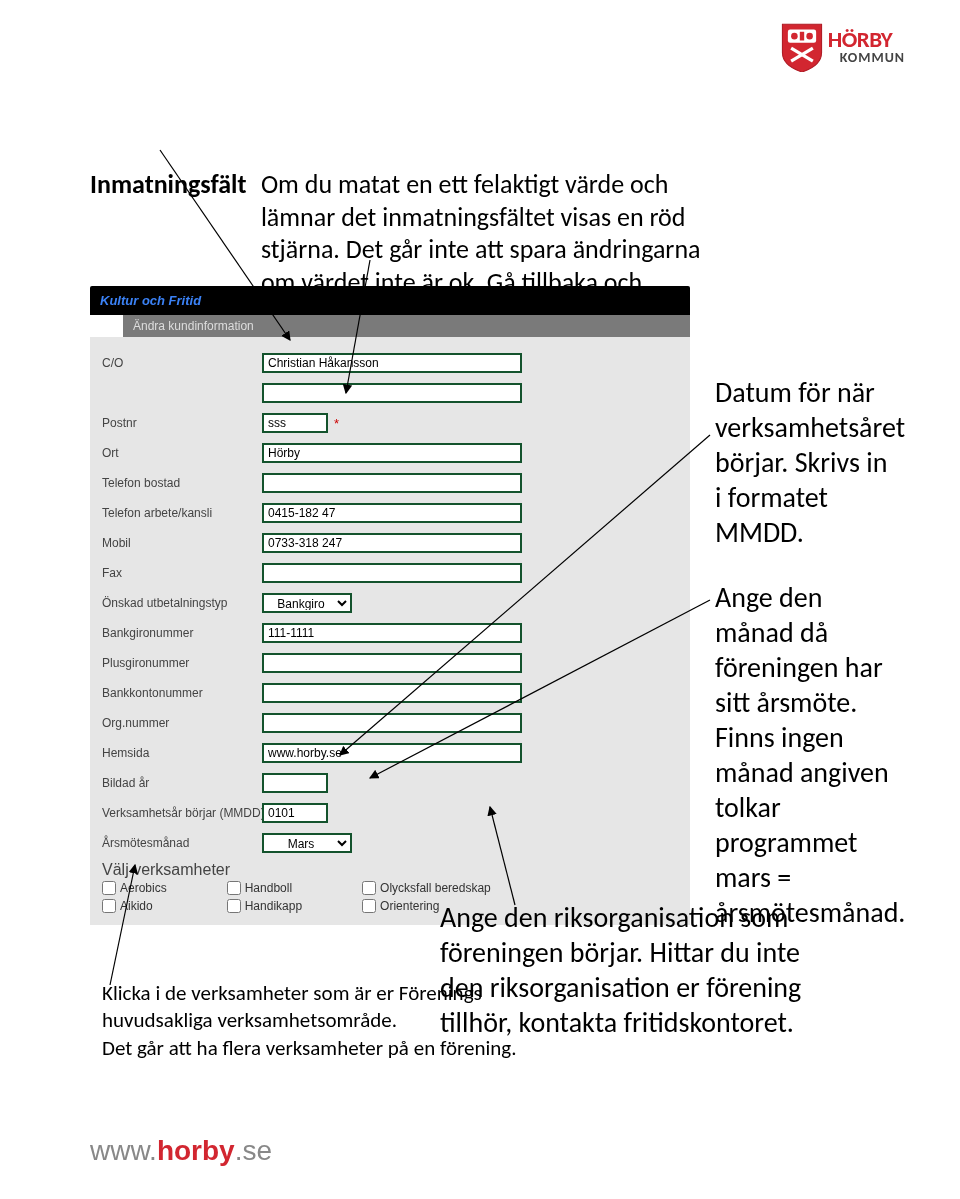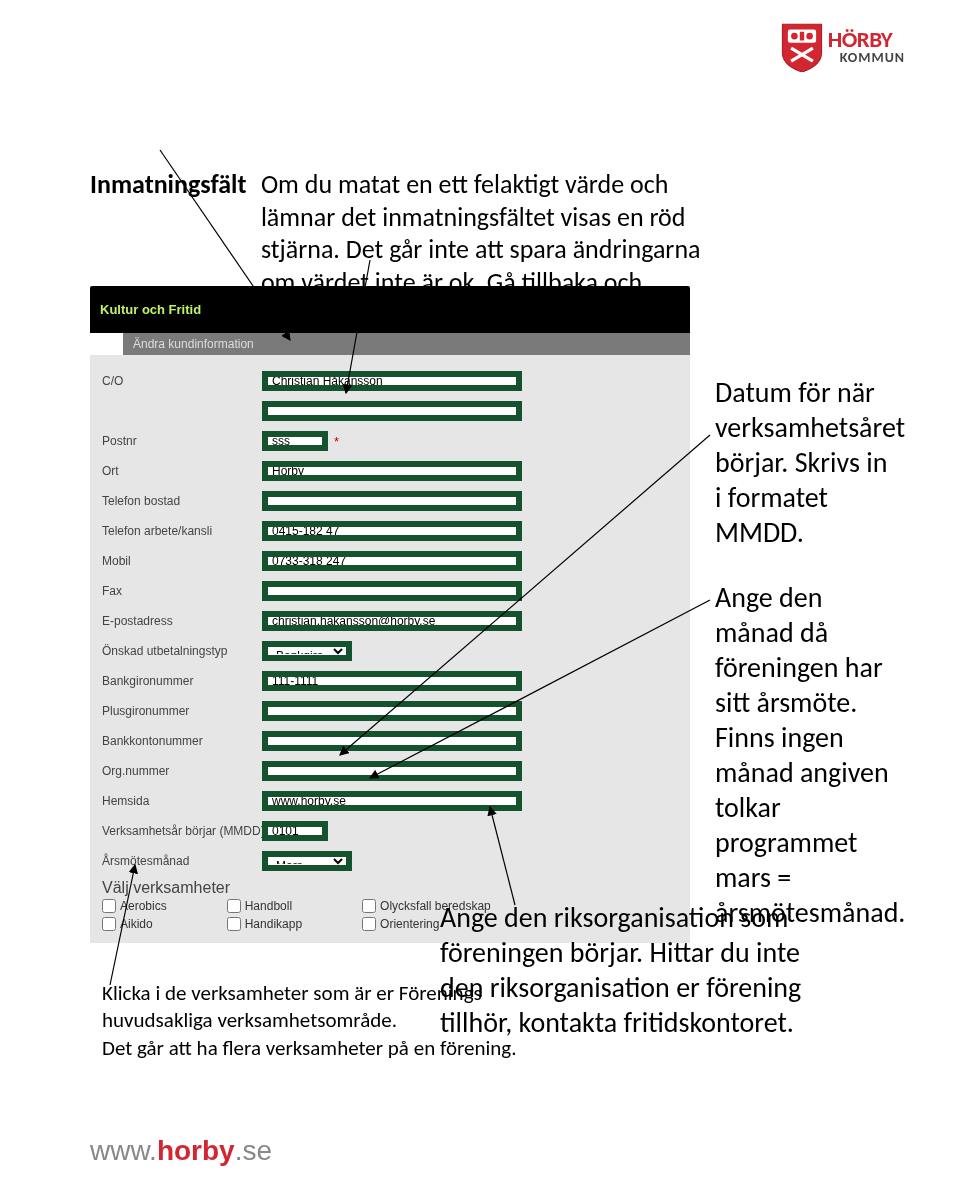--- a/index.html
+++ b/index.html
@@ -54,25 +54,26 @@
     position: absolute;
     top: 286px;
     left: 90px;
     width: 600px;
     font-family: Verdana, Arial, sans-serif;
     font-size: 12px;
     color: #333;
   }
   .black-bar {
     background: #000;
-    color: #bef264;
+    color: #3b82f6;
     font-weight: bold;
-    padding: 16px 10px;
+    padding: 7px 10px;
     font-size: 13px;
     border-radius: 2px 2px 0 0;
+    font-style: italic;
   }
   .grey-bar {
     background: #7a7a7a;
     color: #ddd;
     padding: 4px 10px;
     font-size: 12px;
     margin-left: 33px;
   }
   .form-body {
     background: #e6e6e6;
@@ -87,25 +88,25 @@
   .form-row label {
     width: 160px;
     font-size: 12px;
     color: #444;
   }
   .form-row input[type=text], .form-row select {
     width: 260px;
     height: 20px;
     font-size: 12px;
     padding: 1px 4px;
-    border: 6px solid #14532d;
+    border: 2px solid #14532d;
     background: #fff;
   }
   .form-row input.short { width: 66px; }
-  .form-row select.short { width: 90px; }
+  .form-row select.short { width: 90px; text-align: center; }
   .req-star { color: #c00; margin-left: 6px; font-size: 13px; }
   .section-label {
     font-size: 16px;
     color: #444;
     margin: 6px 0 2px 0;
   }
   .checks {
     display: flex;
     gap: 60px;
   }
@@ -203,24 +204,20 @@
     <div class="form-row">
         <label>Mobil</label>
       <input type="text" value="0733-318 247" style="">
       </div>
 
     <div class="form-row">
         <label>Fax</label>
       <input type="text" value="" style="">
       </div>
 
-    <div class="form-row">
-        <label>E-postadress</label>
-      <input type="text" value="christian.hakansson@horby.se" style="">
-      </div>
 
     <div class="form-row">
         <label>Önskad utbetalningstyp</label>
       <select class="short"><option>Bankgiro</option></select>
       </div>
 
     <div class="form-row">
         <label>Bankgironummer</label>
       <input type="text" value="111-1111" style="">
       </div>
@@ -238,20 +235,24 @@
     <div class="form-row">
         <label>Org.nummer</label>
       <input type="text" value="" style="">
       </div>
 
     <div class="form-row">
         <label>Hemsida</label>
       <input type="text" value="www.horby.se" style="">
       </div>
 
+    <div class="form-row">
+        <label>Bildad år</label>
+      <input class="short" type="text" value="" style="">
+      </div>
 
     <div class="form-row">
         <label style="width:190px">Verksamhetsår börjar (MMDD)</label>
       <input class="short" style="margin-left: -30px;" type="text" value="0101">
       </div>
 
     <div class="form-row">
         <label>Årsmötesmånad</label>
       <select class="short"><option>Mars</option></select>
       </div>

